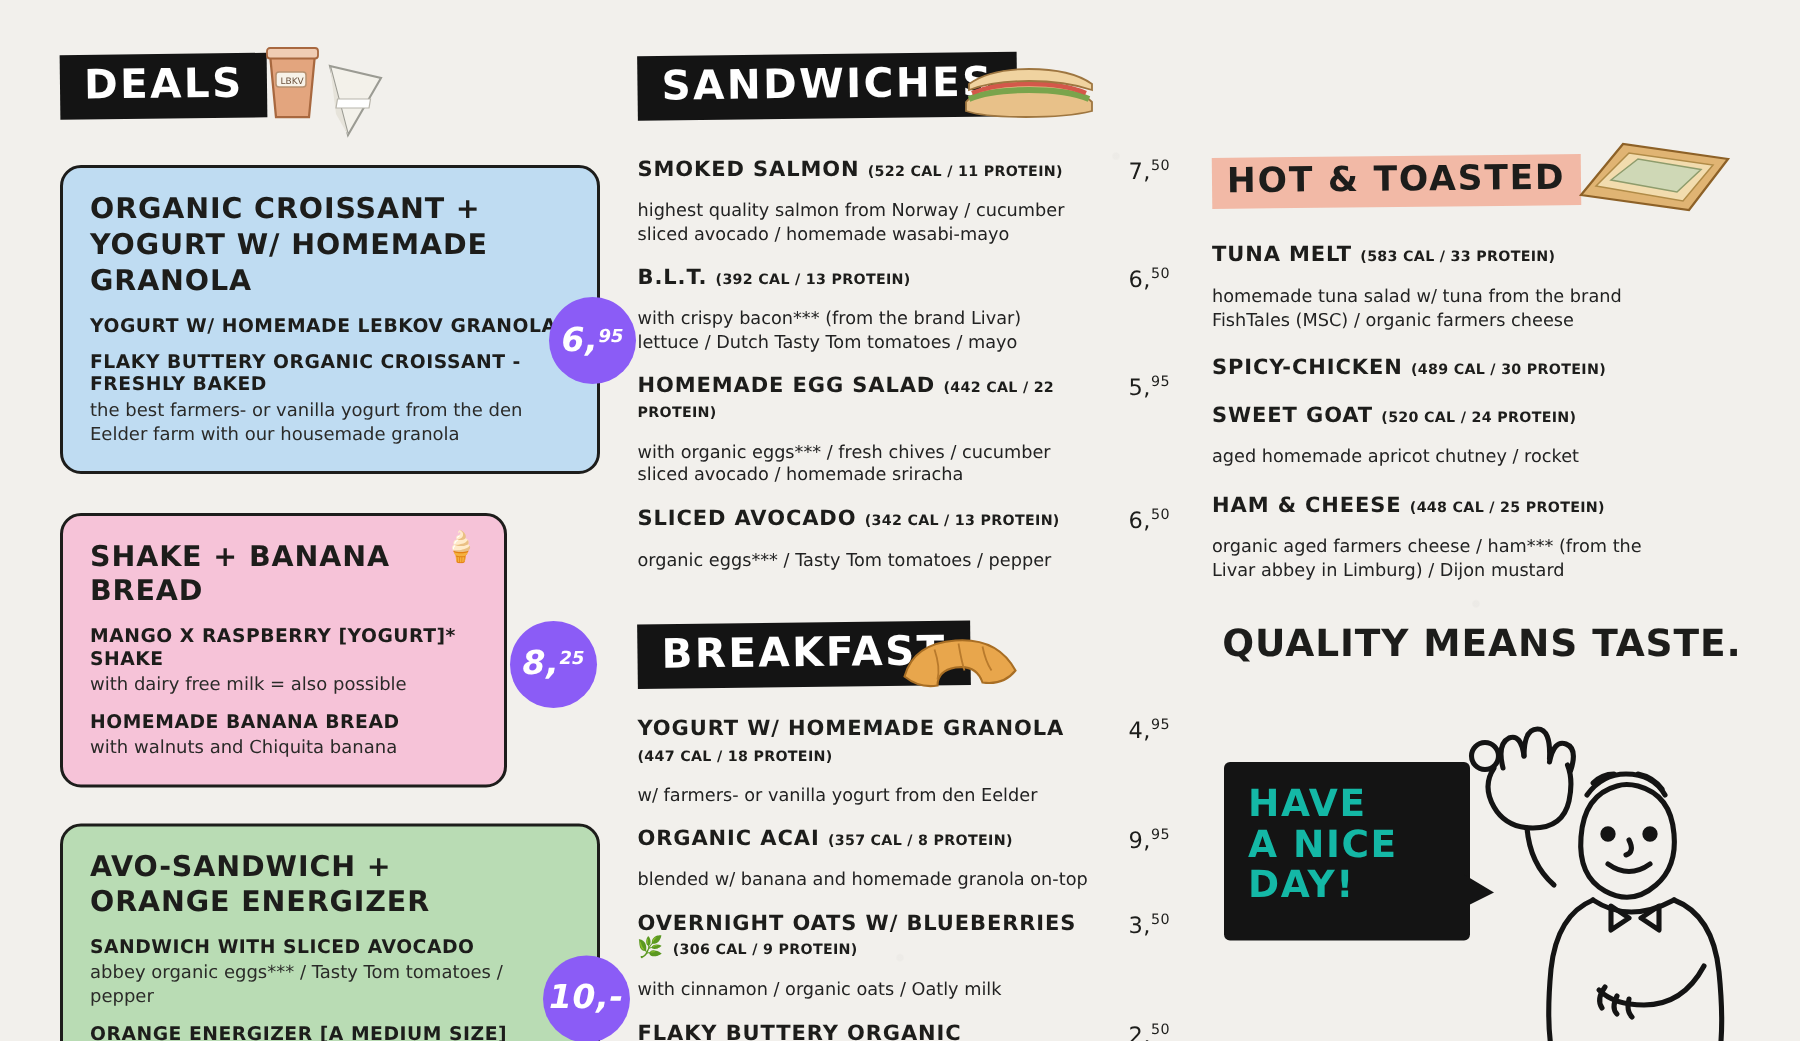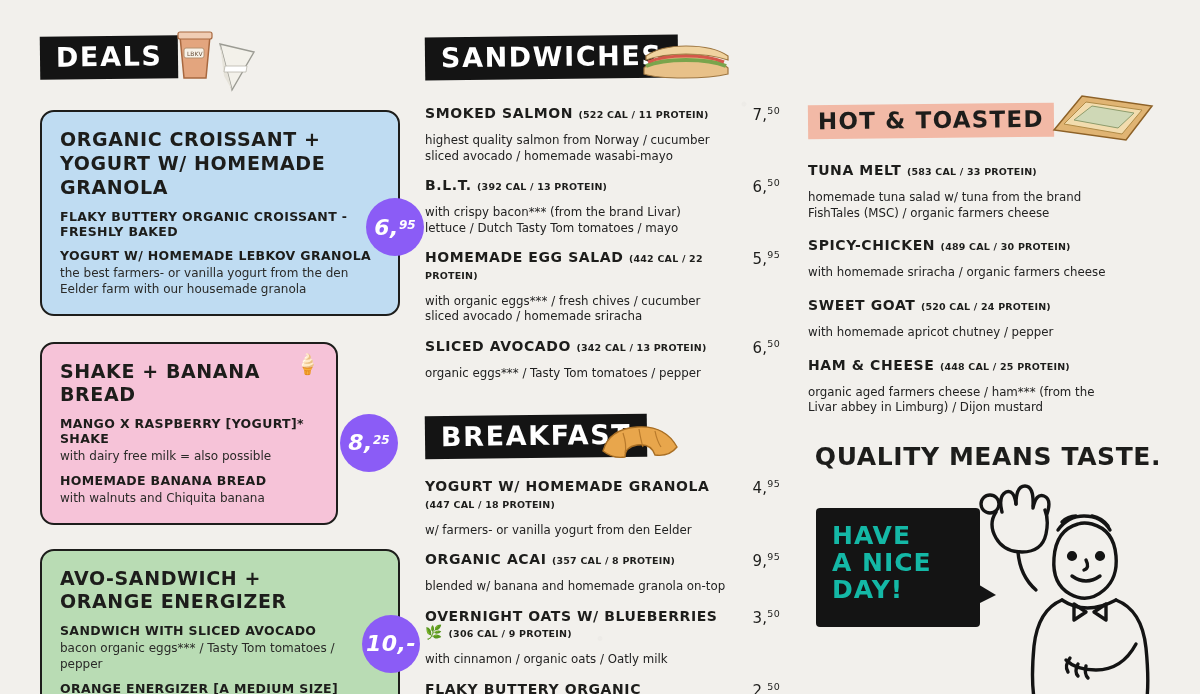--- a/index.html
+++ b/index.html
@@ -279,22 +279,22 @@
         <rect x="22" y="18" width="20" height="10" rx="2" fill="#f7f2e8" stroke="#b6906f" stroke-width="1"></rect>
         <text x="25" y="26" font-size="6" fill="#6b513c" font-family="DejaVu Sans, sans-serif">LBKV</text>
         <path d="M58 14 L92 22 L70 60 Z" fill="#f3f1ea" stroke="#9b9b93" stroke-width="1.4"></path>
         <path d="M58 14 L70 60 L62 46 Z" fill="#e6e3da"></path>
         <path d="M63 36 h22 l-1 6 h-22 z" fill="#ffffff" stroke="#b8b5ab" stroke-width="0.8"></path>
       </svg>
     </div>
 
     <div class="card blue">
       <h3>ORGANIC CROISSANT + YOGURT W/ HOMEMADE GRANOLA</h3>
+      <p class="bullet">YOGURT W/ HOMEMADE LEBKOV GRANOLA</p>
       <p class="bullet">FLAKY BUTTERY ORGANIC CROISSANT - FRESHLY BAKED</p>
-      <p class="bullet">YOGURT W/ HOMEMADE LEBKOV GRANOLA</p>
       <p class="sub">the best farmers- or vanilla yogurt from the den Eelder farm with our housemade granola</p>
       <div class="price-badge" style="right:-26px; top:86px;">
         <span><span class="num">6,</span><span class="frac">95</span></span>
       </div>
     </div>
 
     <div class="card pink" style="margin-top:26px; width:258px;">
       <span class="shake-emoji">🍦</span>
       <h3 style="margin-bottom:6px;">SHAKE + BANANA BREAD</h3>
       <p class="bullet">MANGO x RASPBERRY [YOGURT]* SHAKE</p>
@@ -302,24 +302,24 @@
       <p class="bullet">HOMEMADE BANANA BREAD</p>
       <p class="sub">with walnuts and Chiquita banana</p>
       <div class="price-badge" style="right:-62px; top:70px;">
         <span><span class="num">8,</span><span class="frac">25</span></span>
       </div>
     </div>
 
     <div class="card green" style="margin-top:24px;">
       <h3 style="margin-bottom:8px;">AVO-SANDWICH + ORANGE ENERGIZER</h3>
       <p class="bullet">SANDWICH WITH SLICED AVOCADO</p>
-      <p class="sub">bacon organic eggs*** / Tasty Tom tomatoes / pepper</p>
+      <p class="sub">abbey organic eggs*** / Tasty Tom tomatoes / pepper</p>
       <p class="bullet">ORANGE ENERGIZER [a medium size]</p>
 
-      <div class="price-badge" style="right:-22px; top:64px;">
+      <div class="price-badge" style="right:-22px; top:86px;">
         <span><span class="num">10,-</span></span>
       </div>
     </div>
 
   </div>
 
   <div class="col-mid">
 
     <div style="position:relative; height:56px;">
       <span class="banner">SANDWICHES</span>
@@ -409,25 +409,24 @@
     </div>
 
     <div style="margin-top:24px;">
       <div class="item" style="padding-right:0;">
         <div class="name"><span>TUNA MELT</span> <span class="cal">(583 CAL / 33 PROTEIN)</span></div>
         <div class="desc" style="white-space:pre-line">homemade tuna salad w/ tuna from the brand
 FishTales (MSC) / organic farmers cheese</div>
       </div>
       <div class="item" style="padding-right:0; margin-top:16px;">
         <div class="name"><span>SPICY-CHICKEN</span> <span class="cal">(489 CAL / 30 PROTEIN)</span></div>
-        <div class="desc">with homemade sriracha / organic farmers cheese</div>
       </div>
       <div class="item" style="padding-right:0; margin-top:16px;">
         <div class="name"><span>SWEET GOAT</span> <span class="cal">(520 CAL / 24 PROTEIN)</span></div>
-        <div class="desc">with homemade apricot chutney / pepper</div>
+        <div class="desc">aged homemade apricot chutney / rocket</div>
       </div>
       <div class="item" style="padding-right:0; margin-top:16px;">
         <div class="name"><span>HAM &amp; CHEESE</span> <span class="cal">(448 CAL / 25 PROTEIN)</span></div>
         <div class="desc" style="white-space:pre-line">organic aged farmers cheese / ham*** (from the
 Livar abbey in Limburg) / Dijon mustard</div>
       </div>
     </div>
 
     <div class="slogan">QUALITY MEANS TASTE.</div>
   </div>

